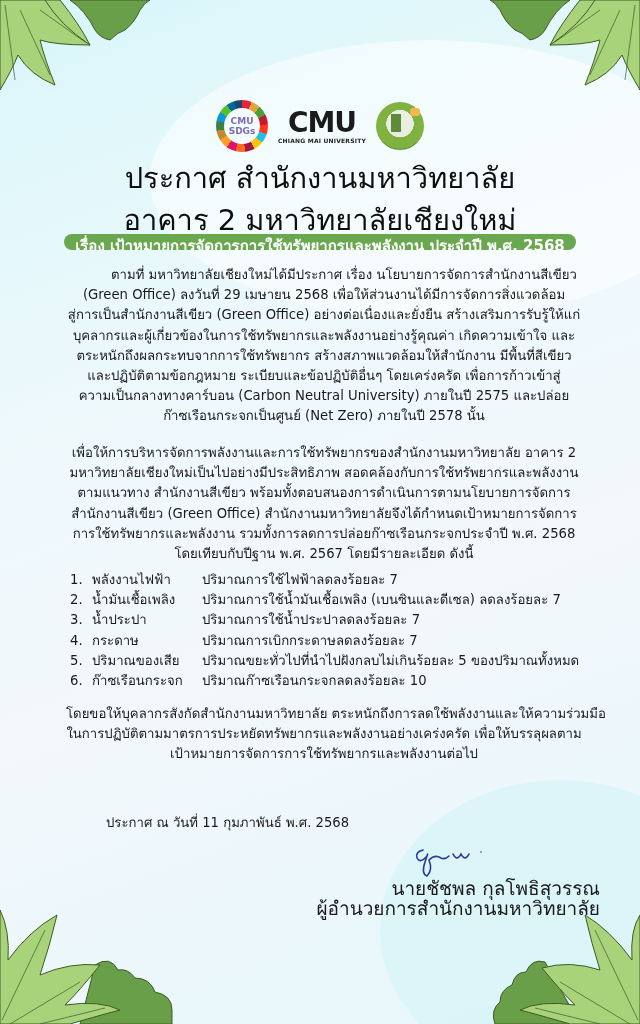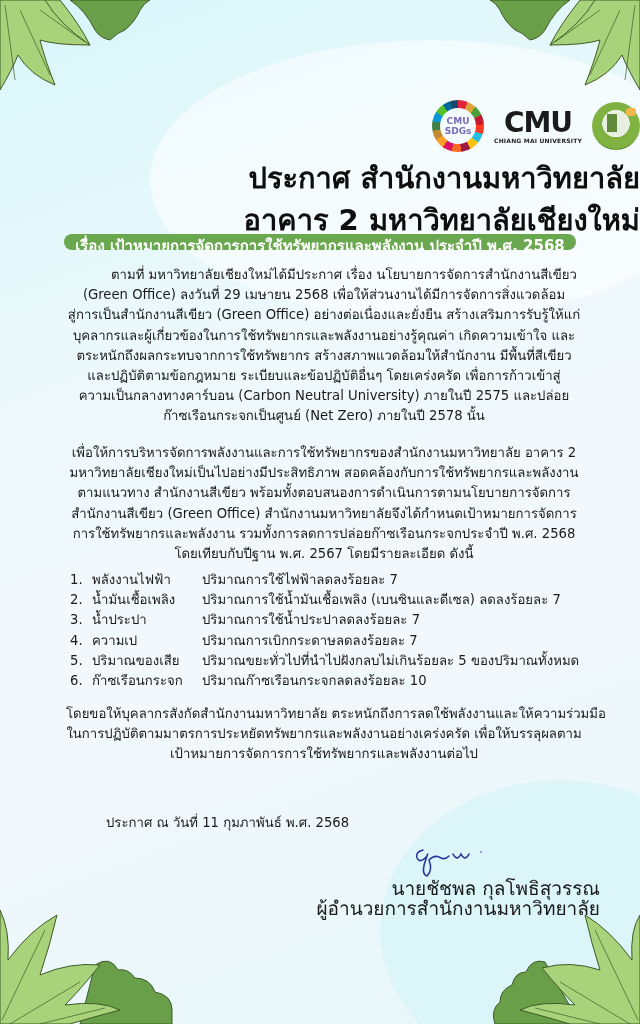--- a/index.html
+++ b/index.html
@@ -9,21 +9,21 @@
     font-family: "DejaVu Sans", "Liberation Sans", sans-serif;
     color:#1a1a1a;
   }
   .blob {
     position:absolute; border-radius:50%;
     background: rgba(255,255,255,0.55);
   }
   .leaf-svg { position:absolute; }
   .logos {
     position:absolute; top:100px; left:0; width:640px;
-    display:flex; justify-content:flex-end; align-items:center; gap:10px;
+    display:flex; justify-content:center; align-items:center; gap:10px;
   }
   .logo-sdg {
     width:52px; height:52px; border-radius:50%; position:relative;
     background: conic-gradient(#e5243b 0 6%, #dda63a 6% 12%, #4c9f38 12% 18%, #c5192d 18% 24%, #ff3a21 24% 30%, #26bde2 30% 36%, #fcc30b 36% 42%, #a21942 42% 48%, #fd6925 48% 54%, #dd1367 54% 60%, #fd9d24 60% 66%, #bf8b2e 66% 72%, #3f7e44 72% 78%, #0a97d9 78% 84%, #56c02b 84% 90%, #00689d 90% 95%, #19486a 95% 100%);
   }
   .logo-sdg .inner {
     position:absolute; inset:8px; border-radius:50%; background:#f4fbfd;
     display:flex; flex-direction:column; align-items:center; justify-content:center;
     font-size:9px; line-height:10px; color:#7a6bb8; font-weight:bold;
   }
@@ -31,22 +31,22 @@
   .logo-cmu .big { font-family:"DejaVu Sans", sans-serif; font-weight:bold; font-size:28px; letter-spacing:-1px; color:#1b1b1b; line-height:28px; }
   .logo-cmu .small { font-size:6px; font-weight:bold; color:#222; letter-spacing:0.2px; }
   .logo-green {
     width:48px; height:48px; border-radius:50%;
     background: radial-gradient(circle at 50% 45%, #e8eee0 0 38%, #7fb241 39% 70%, #5a9127 71% 100%);
     position:relative;
   }
   .logo-green .bldg { position:absolute; left:15px; top:12px; width:10px; height:18px; background:#5f8a3a; }
   .logo-green .tag { position:absolute; right:4px; top:6px; width:10px; height:8px; border-radius:3px; background:#f2b84b; }
   .title {
-    position:absolute; left:0; width:640px; text-align:right;
-    font-weight:bold; font-size:29px; color:#0e0e0e; line-height:36px;
+    position:absolute; left:0; width:640px; text-align:center;
+    font-weight:normal; font-size:29px; color:#0e0e0e; line-height:36px;
   }
   .subject {
     position:absolute; left:64px; top:234px; width:512px; height:16px;
     background:#6aa84f; border-radius:12px;
     color:#ffffff; font-size:15px; font-weight:bold; text-align:center; line-height:24px;
     white-space:nowrap; overflow:hidden;
   }
   .para {
     position:absolute; left:66px; width:516px;
     font-size:13.2px; line-height:20.2px; color:#1a1a1a;
@@ -152,21 +152,21 @@
     <span class="tname">น้ำมันเชื้อเพลิง</span>
     <span class="tdesc">ปริมาณการใช้น้ำมันเชื้อเพลิง (เบนซินและดีเซล) ลดลงร้อยละ 7</span>
   </div>
   <div class="trow">
     <span class="tnum">3.</span>
     <span class="tname">น้ำประปา</span>
     <span class="tdesc">ปริมาณการใช้น้ำประปาลดลงร้อยละ 7</span>
   </div>
   <div class="trow">
     <span class="tnum">4.</span>
-    <span class="tname">ความเป</span>
+    <span class="tname">กระดาษ</span>
     <span class="tdesc">ปริมาณการเบิกกระดาษลดลงร้อยละ 7</span>
   </div>
   <div class="trow">
     <span class="tnum">5.</span>
     <span class="tname">ปริมาณของเสีย</span>
     <span class="tdesc">ปริมาณขยะทั่วไปที่นำไปฝังกลบไม่เกินร้อยละ 5 ของปริมาณทั้งหมด</span>
   </div>
   <div class="trow">
     <span class="tnum"></span>
     <span class="tname"></span>

